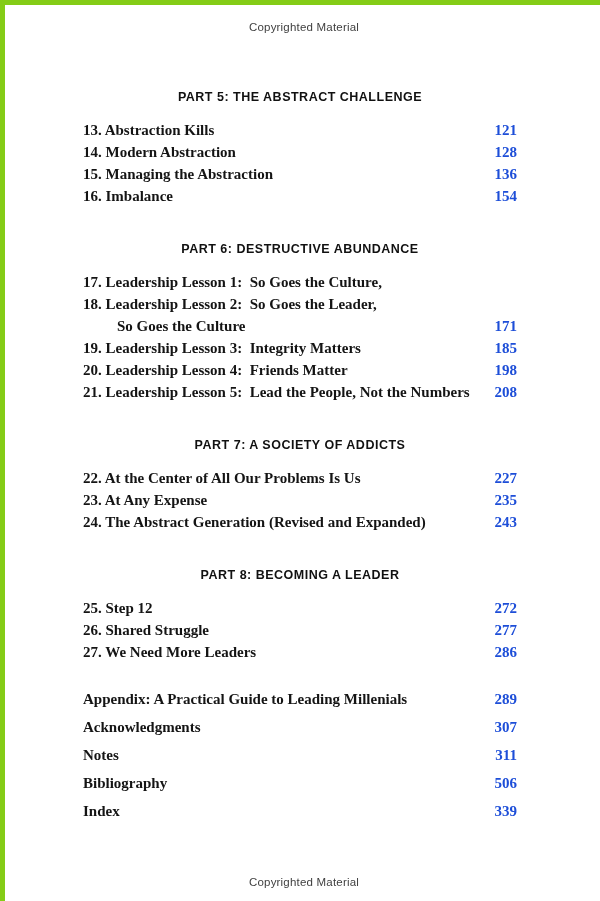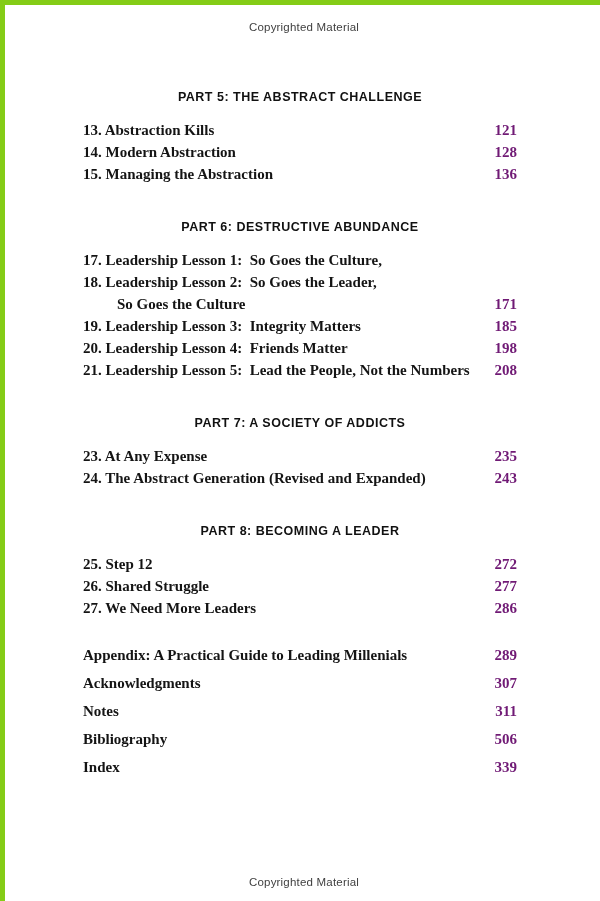--- a/index.html
+++ b/index.html
@@ -63,21 +63,21 @@
     white-space: pre;
     overflow: hidden;
   }
   .toc-row.cont .toc-text { padding-left: 34px; }
   .toc-row .toc-page {
     margin-left: 10px;
     text-align: right;
     min-width: 28px;
     font-family: "Liberation Serif", serif;
     font-size: 15px;
-    color: #701a75;
+    color: #1d4ed8;
   }
 
   .back-matter { margin-top: 22px; }
   .back-matter .toc-row { line-height: 28px; }
 </style>
 </head>
 <body>
 
 <div class="page">
   <div class="copyright top">Copyrighted Material</div>
@@ -89,20 +89,24 @@
           <span class="toc-text">13. Abstraction Kills</span>
           <span class="toc-page">121</span>
         </div>
         <div class="toc-row">
           <span class="toc-text">14. Modern Abstraction</span>
           <span class="toc-page">128</span>
         </div>
         <div class="toc-row">
           <span class="toc-text">15. Managing the Abstraction</span>
           <span class="toc-page">136</span>
+        </div>
+        <div class="toc-row">
+          <span class="toc-text">16. Imbalance</span>
+          <span class="toc-page">154</span>
         </div>
       </div>
       <div class="part-heading">PART 6: DESTRUCTIVE ABUNDANCE</div>
       <div class="entry-list">
         <div class="toc-row">
           <span class="toc-text">17. Leadership Lesson 1:  So Goes the Culture,</span>
         </div>
         <div class="toc-row">
           <span class="toc-text">18. Leadership Lesson 2:  So Goes the Leader,</span>
         </div>
@@ -118,20 +122,24 @@
           <span class="toc-text">20. Leadership Lesson 4:  Friends Matter</span>
           <span class="toc-page">198</span>
         </div>
         <div class="toc-row">
           <span class="toc-text">21. Leadership Lesson 5:  Lead the People, Not the Numbers</span>
           <span class="toc-page">208</span>
         </div>
       </div>
       <div class="part-heading">PART 7: A SOCIETY OF ADDICTS</div>
       <div class="entry-list">
+        <div class="toc-row">
+          <span class="toc-text">22. At the Center of All Our Problems Is Us</span>
+          <span class="toc-page">227</span>
+        </div>
         <div class="toc-row">
           <span class="toc-text">23. At Any Expense</span>
           <span class="toc-page">235</span>
         </div>
         <div class="toc-row">
           <span class="toc-text">24. The Abstract Generation (Revised and Expanded)</span>
           <span class="toc-page">243</span>
         </div>
       </div>
       <div class="part-heading">PART 8: BECOMING A LEADER</div>

